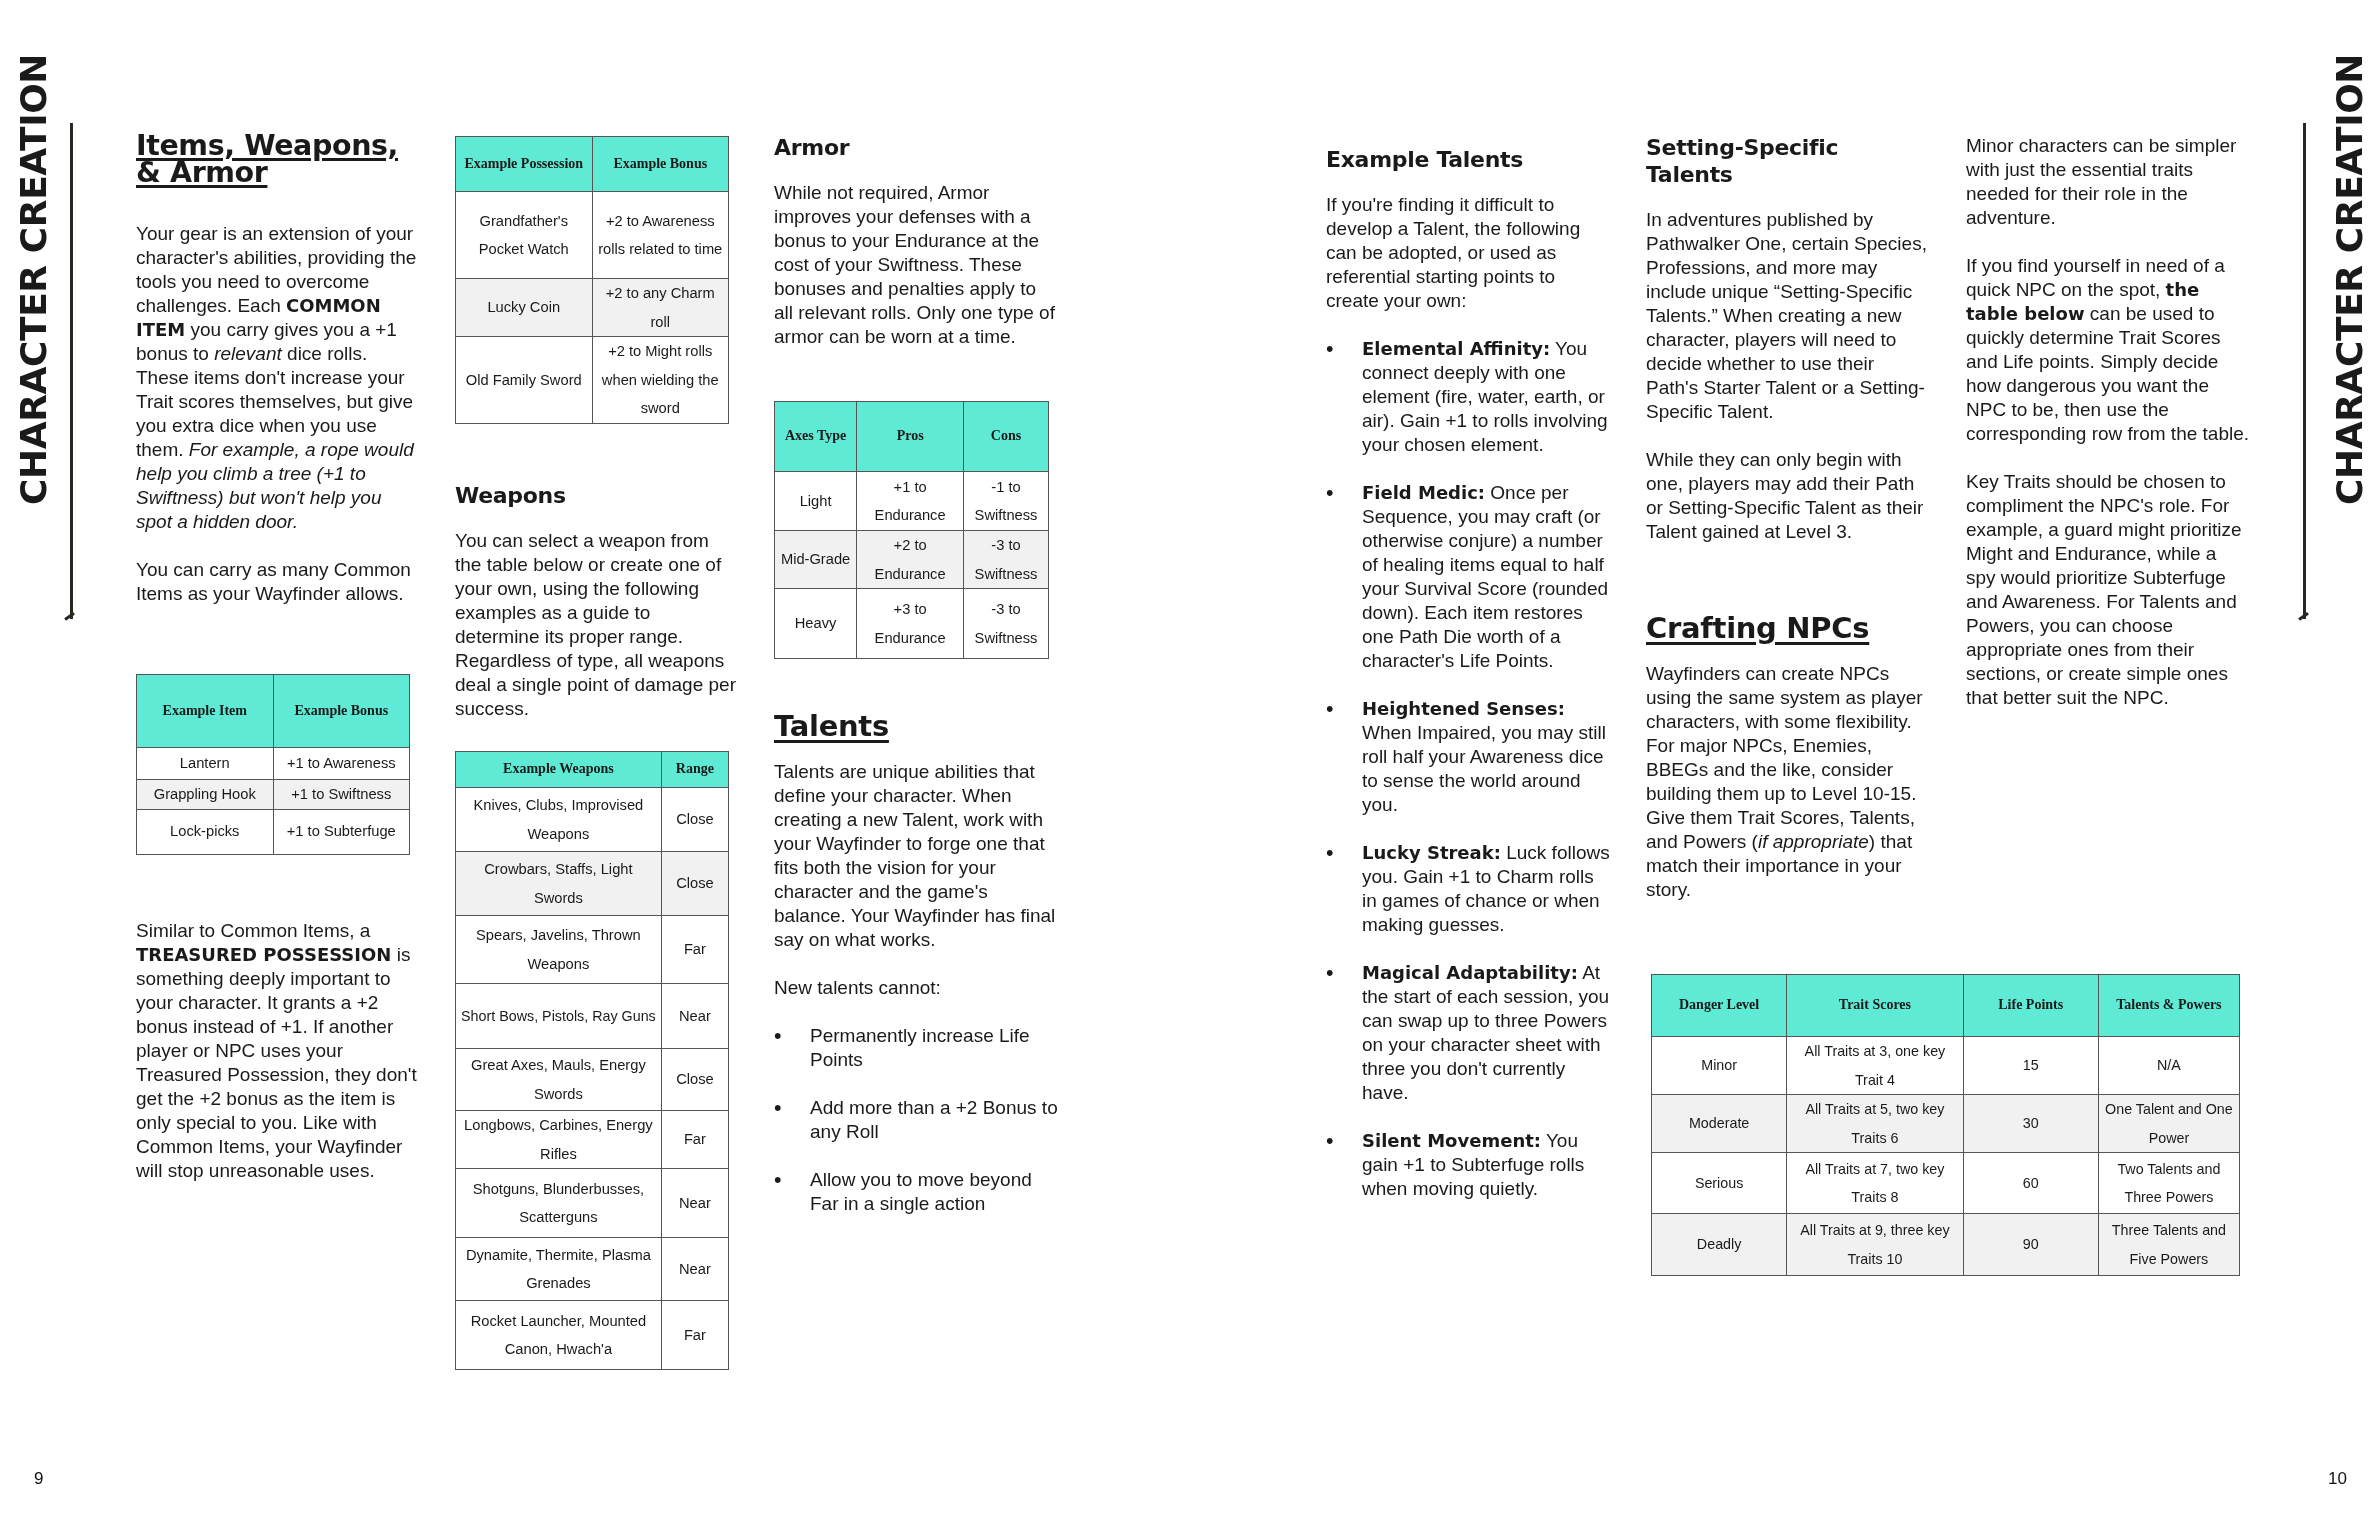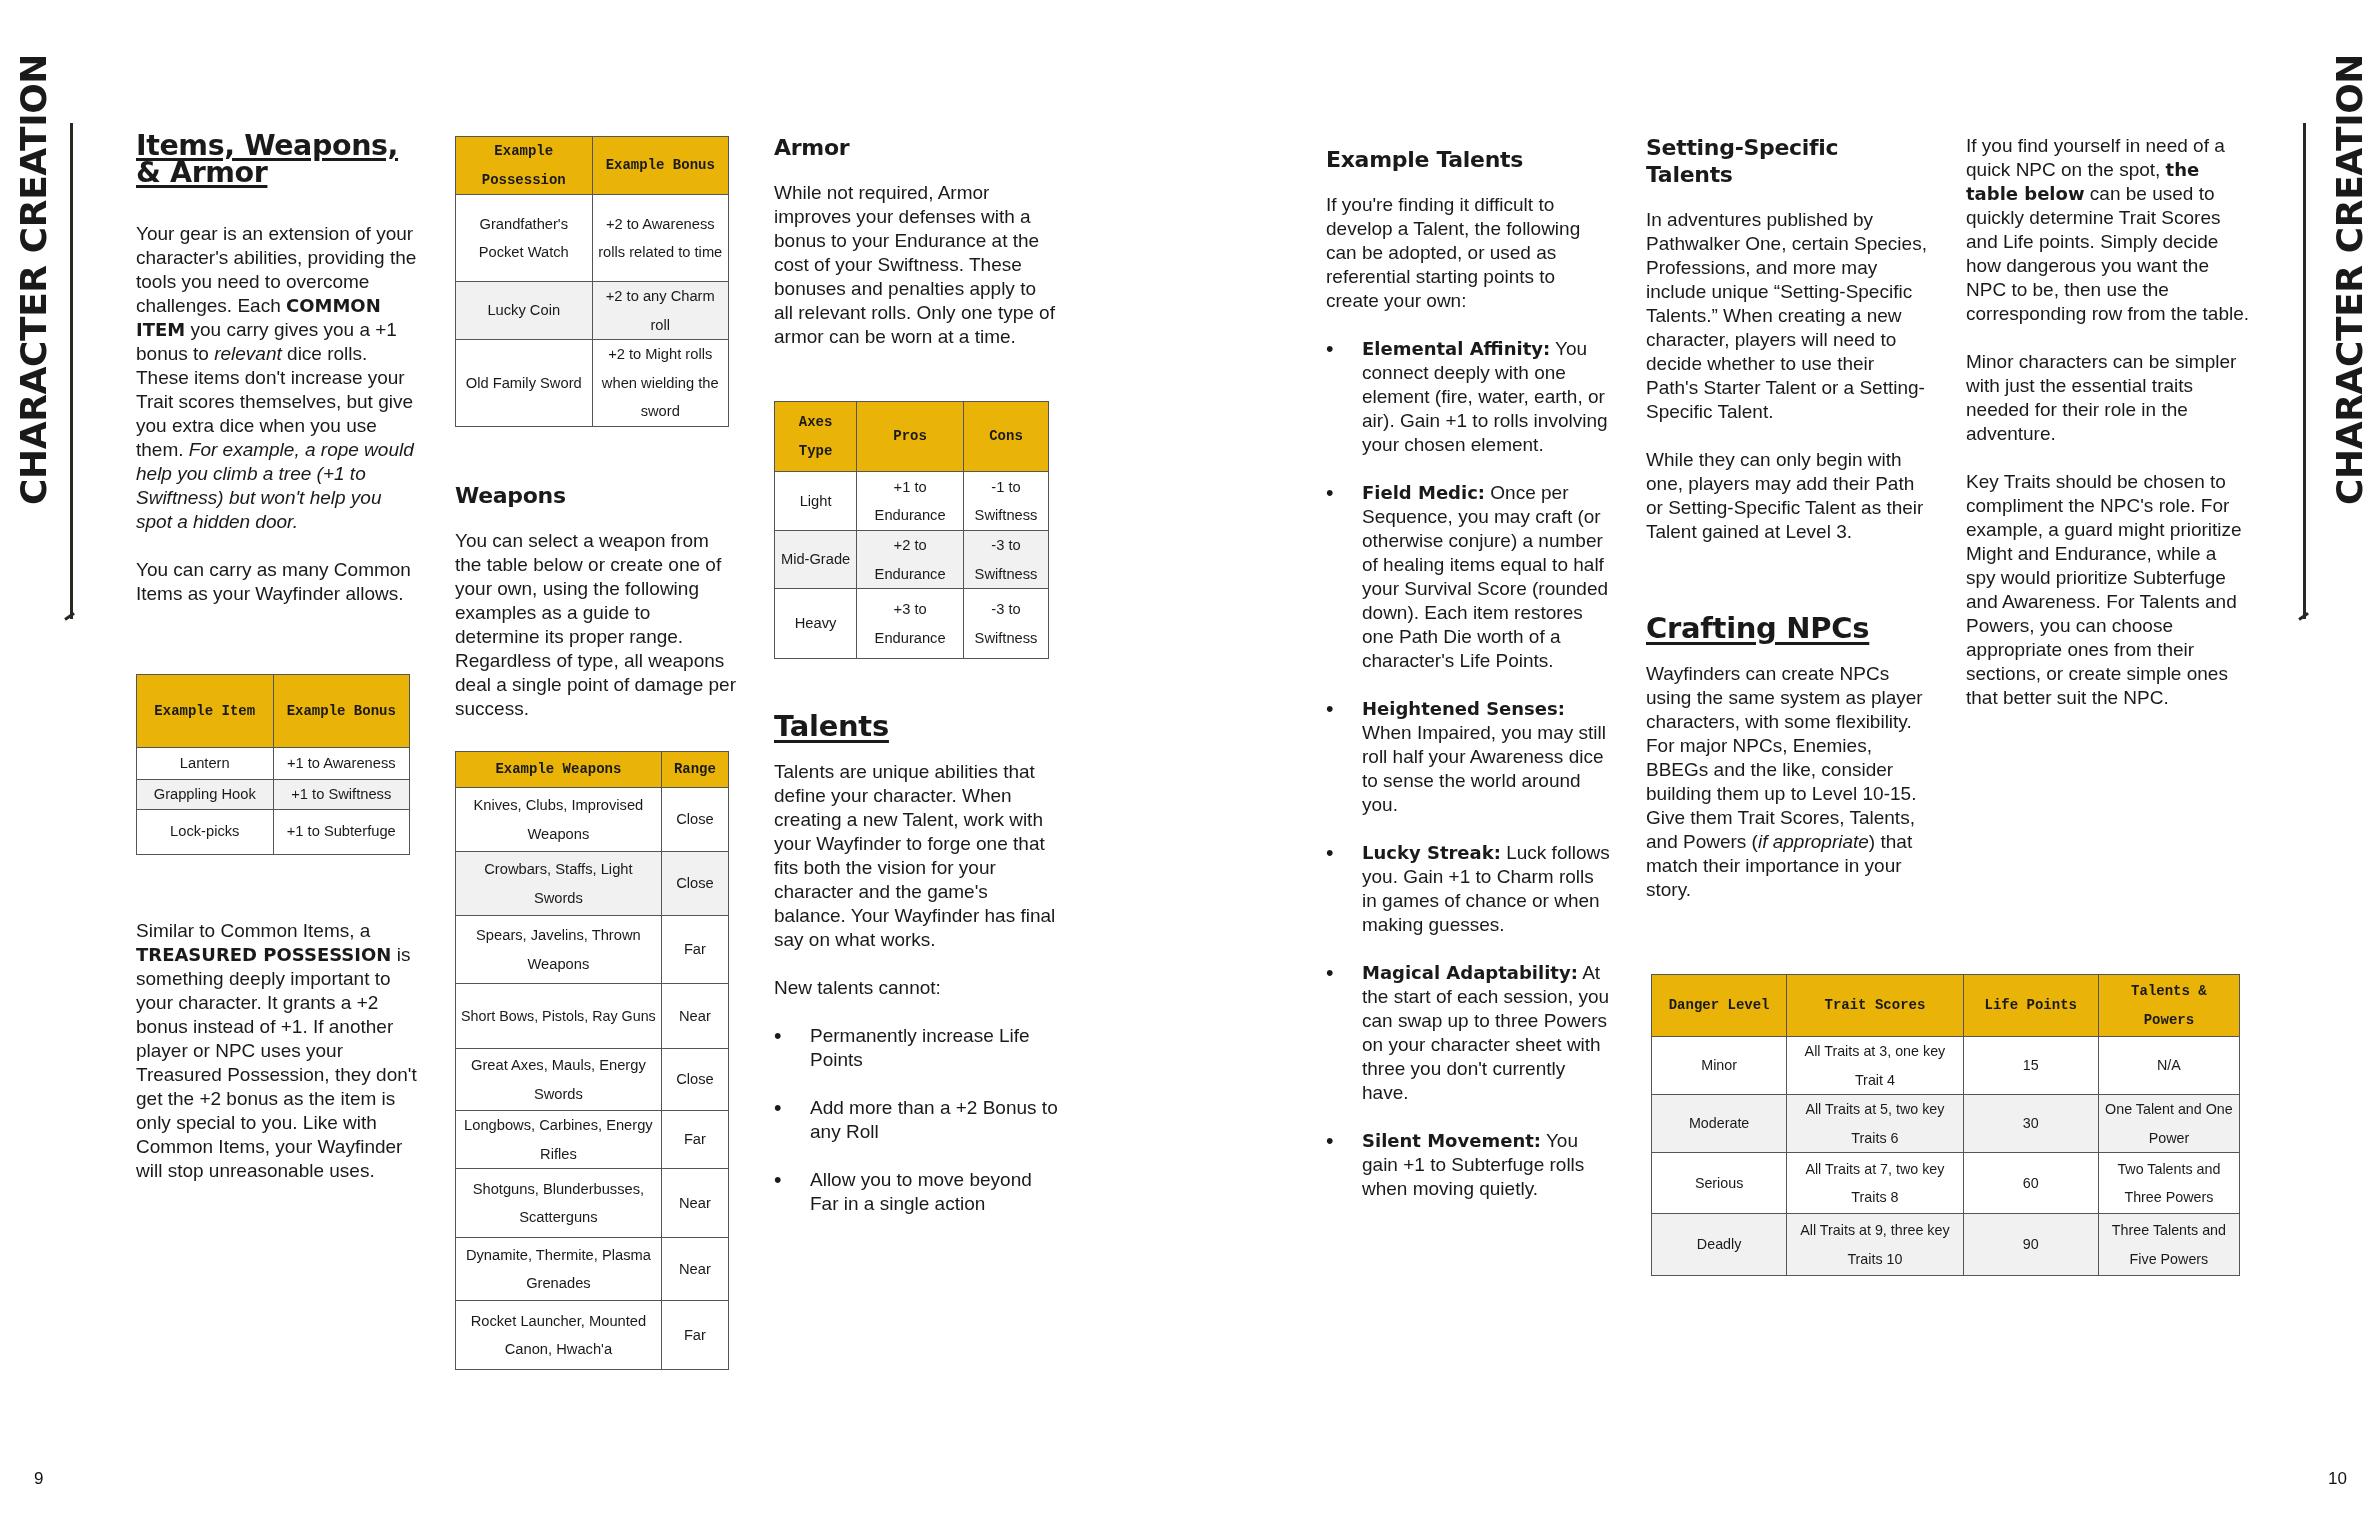--- a/index.html
+++ b/index.html
@@ -17,21 +17,21 @@
   i { font-style:italic; }
 
   .side-label { position:absolute; font-family:"DejaVu Sans", sans-serif; font-weight:bold;
         font-size:36px; letter-spacing:-0.4px; white-space:nowrap; transform-origin:left top; }
   .rule-line { position:absolute; width:2.7px; background:#2a2622; }
   .rule-tick { position:absolute; width:10.7px; height:2.7px; background:#2a2622; transform:rotate(-35deg); }
   .page-num { position:absolute; font-size:17px; color:#111; }
 
   table.t { border-collapse:collapse; font-size:14.7px; line-height:28.5px; text-align:center; position:absolute; }
   table.t th, table.t td { border:1.3px solid #555; padding:0 3.6px; vertical-align:middle; }
-  table.t th { background:#eab308; font-family:Liberation Mono, monospace; font-weight:bold; font-size:14px; }
+  table.t th { background:#5eead4; font-family:Liberation Serif, serif; font-weight:bold; font-size:14px; }
   table.t tr.alt td { background:#f1f1f1; }
   table.t.npc { font-size:14.3px; }
 
   ul.bul { list-style:none; margin:0; padding:0; }
   ul.bul li { position:relative; padding-left:36px; margin:0 0 24px 0; }
   ul.bul li::before { content:"\2022"; position:absolute; left:0; top:0; font-size:21.4px; }
 </style>
 </head>
 <body>
 
@@ -202,22 +202,22 @@
   <p>In adventures published by Pathwalker One, certain Species, Professions, and more may include unique “Setting-Specific Talents.” When creating a new character, players will need to decide whether to use their Path's Starter Talent or a Setting-Specific Talent.</p>
   <p>While they can only begin with one, players may add their Path or Setting-Specific Talent as their Talent gained at Level 3.</p>
 </div>
 
 <div class="col" style="left:1646px; top:615px; width:285px;">
   <div class="h2 h2u">Crafting NPCs</div>
   <p><span>Wayfinders can create NPCs using the same system as player characters, with some flexibility. For major NPCs, Enemies, BBEGs and the like, consider building them up to Level 10-15. Give them Trait Scores, Talents, and Powers (</span><i>if appropriate</i><span>) that match their importance in your story.</span></p>
 </div>
 
 <div class="col" style="left:1966px; top:134px; width:285px;">
+  <p>Minor characters can be simpler with just the essential traits needed for their role in the adventure.</p>
   <p><span>If you find yourself in need of a quick NPC on the spot, </span><b>the table below</b><span> can be used to quickly determine Trait Scores and Life points. Simply decide how dangerous you want the NPC to be, then use the corresponding row from the table.</span></p>
-  <p>Minor characters can be simpler with just the essential traits needed for their role in the adventure.</p>
   <p>Key Traits should be chosen to compliment the NPC's role. For example, a guard might prioritize Might and Endurance, while a spy would prioritize Subterfuge and Awareness. For Talents and Powers, you can choose appropriate ones from their sections, or create simple ones that better suit the NPC.</p>
 </div>
 
 <table class="t npc" style="left:1651px; top:974px; width:589px;">
   <tbody>
       <tr style="height:62px;">
     <th style="width:23%;">Danger Level</th>
     <th style="width:30%;">Trait Scores</th>
     <th style="width:23%;">Life Points</th>
     <th>Talents &amp; Powers</th>

